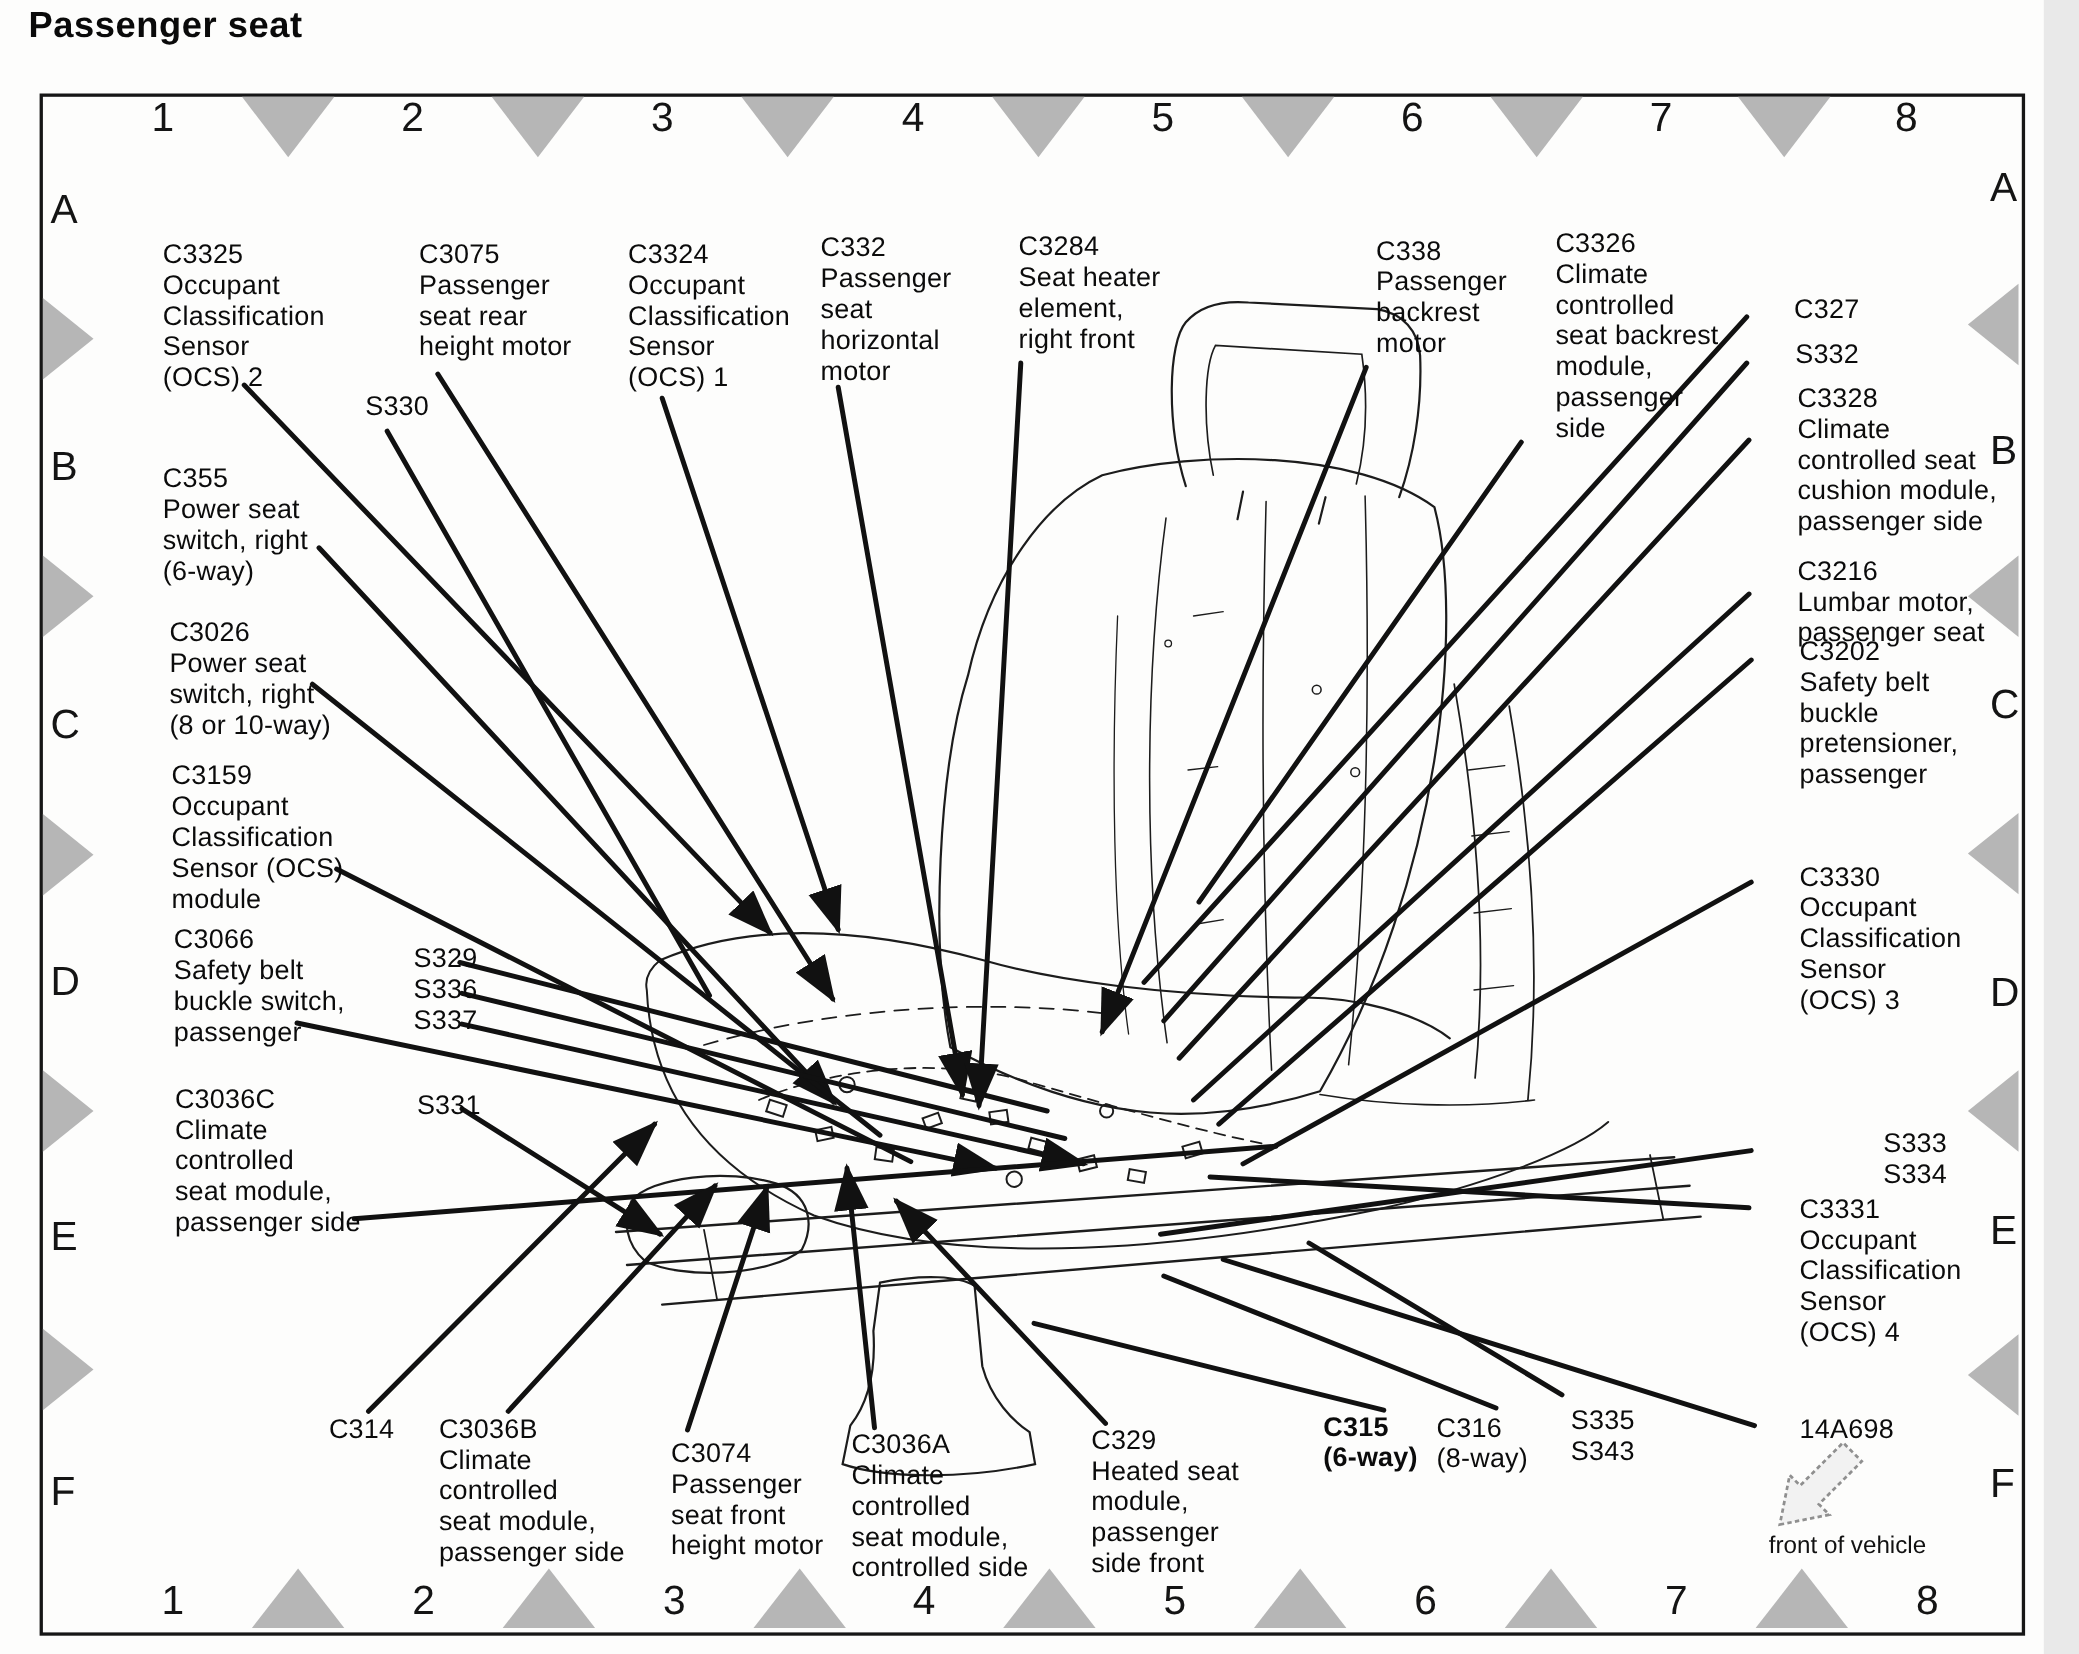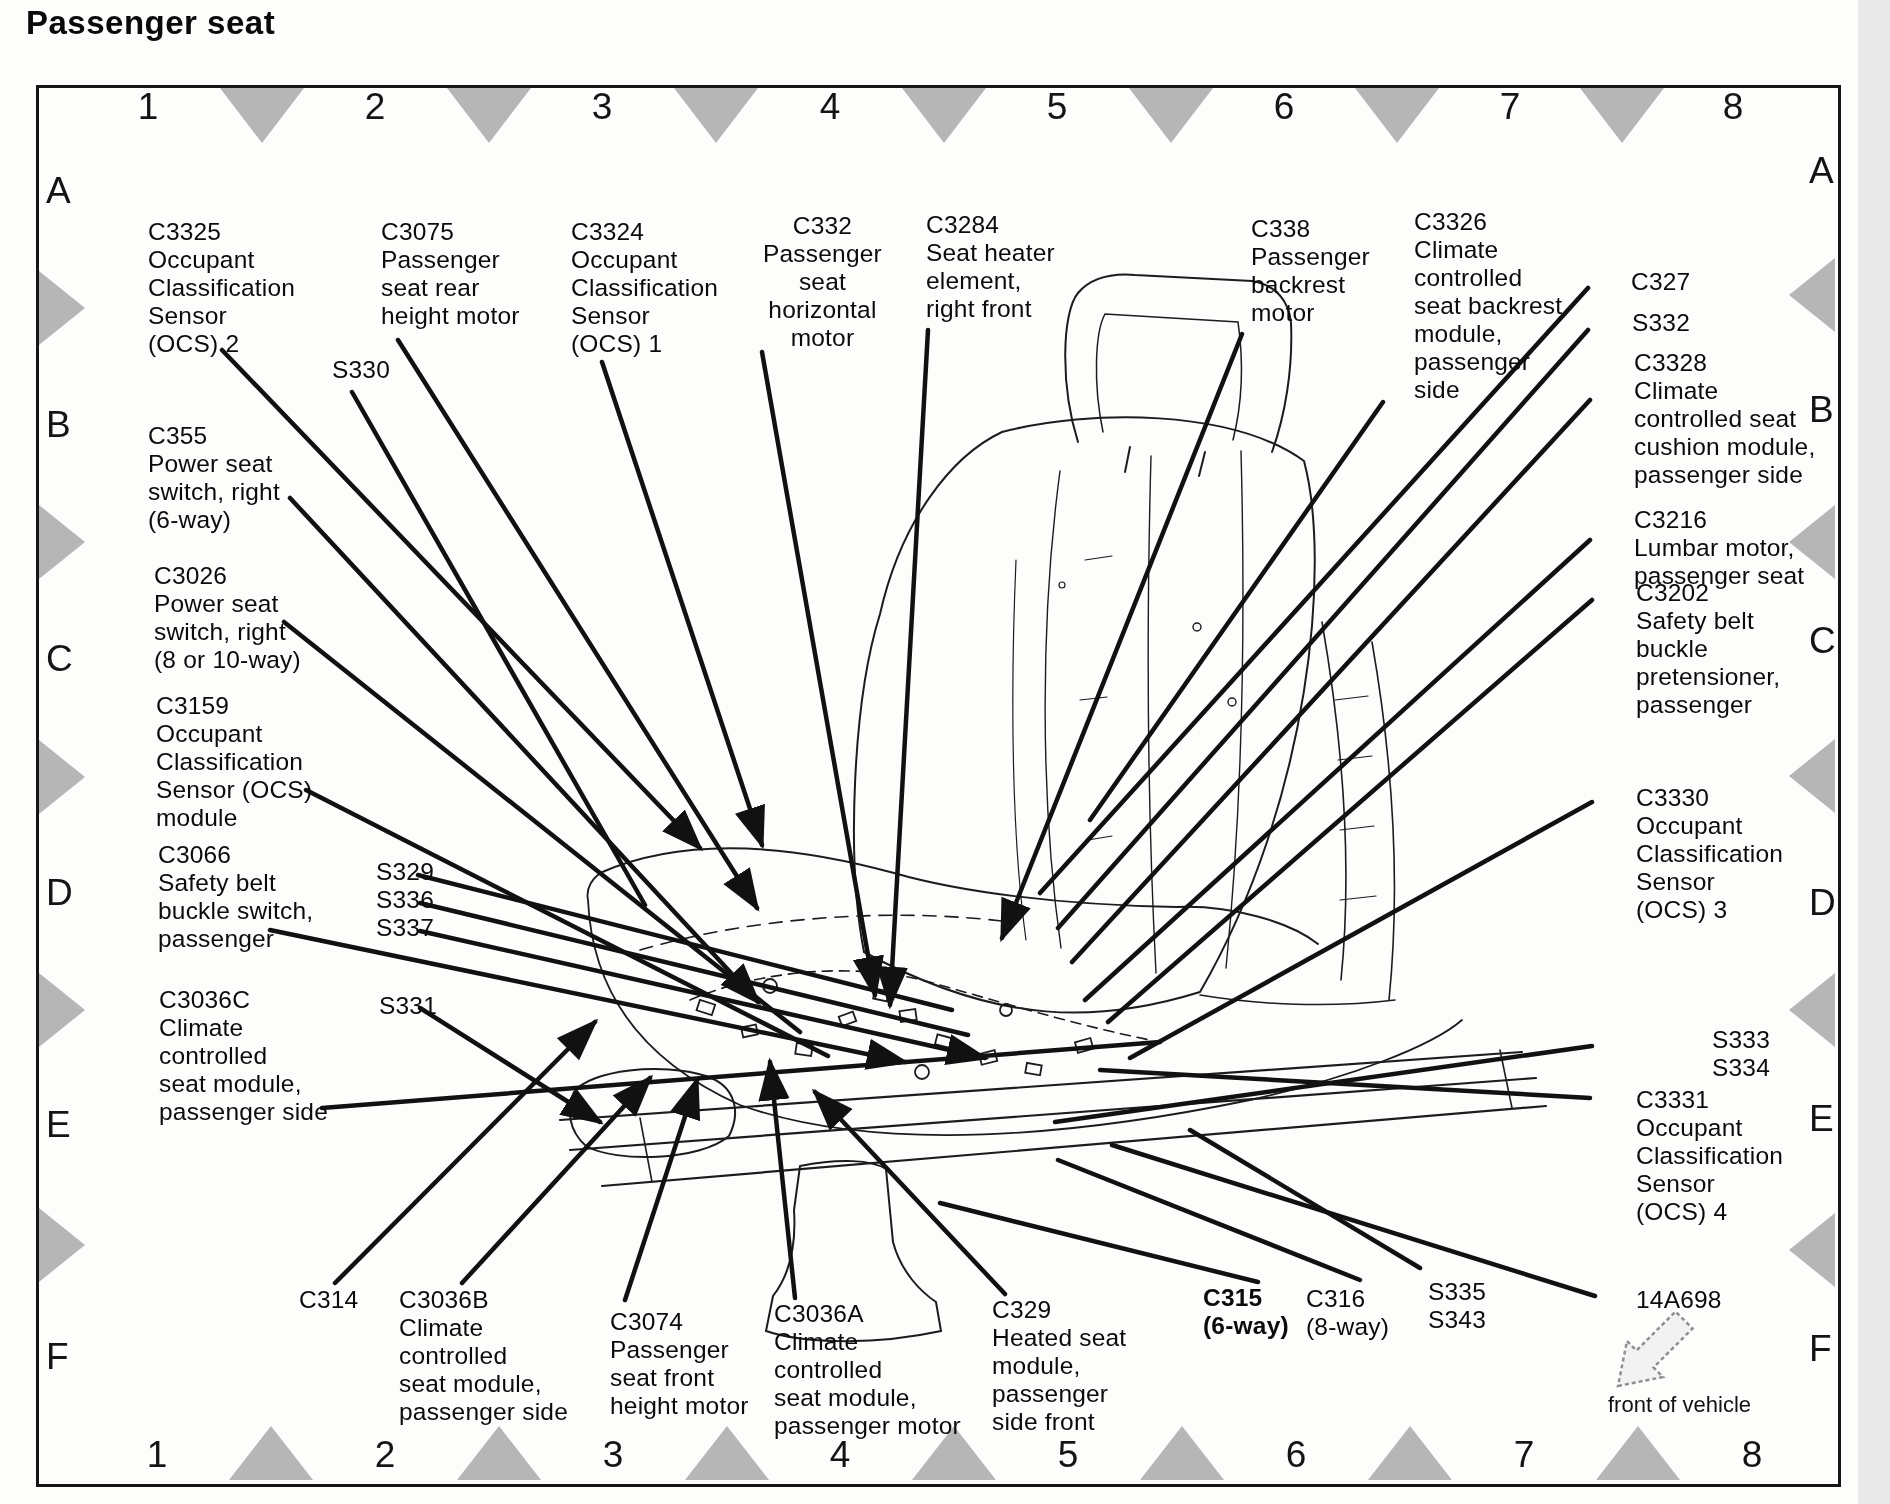--- a/index.html
+++ b/index.html
@@ -209,21 +209,21 @@
       <div class="lbl" style="left: 345px; top: 218px;">C3075
 Passenger
 seat rear
 height motor</div>
       <div class="lbl" style="left: 296px; top: 356px;">S330</div>
       <div class="lbl" style="left: 535px; top: 218px;">C3324
 Occupant
 Classification
 Sensor
 (OCS) 1</div>
-      <div class="lbl" style="left: 727px; top: 212px; text-align: center;">C332
+      <div class="lbl" style="left: 710px; top: 212px;">C332
 Passenger
 seat
 horizontal
 motor</div>
       <div class="lbl" style="left: 890px; top: 211px;">C3284
 Seat heater
 element,
 right front</div>
       <div class="lbl" style="left: 1215px; top: 215px;">C338
 Passenger
@@ -297,21 +297,21 @@
 seat module,
 passenger side</div>
       <div class="lbl" style="left: 574px; top: 1308px;">C3074
 Passenger
 seat front
 height motor</div>
       <div class="lbl" style="left: 738px; top: 1300px;">C3036A
 Climate
 controlled
 seat module,
-passenger motor</div>
+controlled side</div>
       <div class="lbl" style="left: 956px; top: 1296px;">C329
 Heated seat
 module,
 passenger
 side front</div>
       <div class="lbl" style="left: 1167px; top: 1284px; font-weight: bold;">C315
 (6-way)</div>
       <div class="lbl" style="left: 1270px; top: 1285px;">C316
 (8-way)</div>
       <div class="lbl" style="left: 1392px; top: 1278px;">S335

